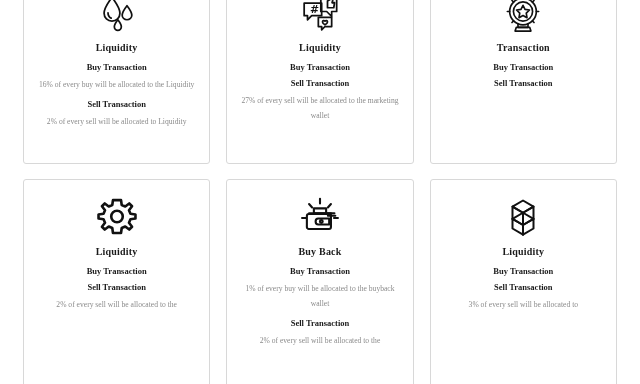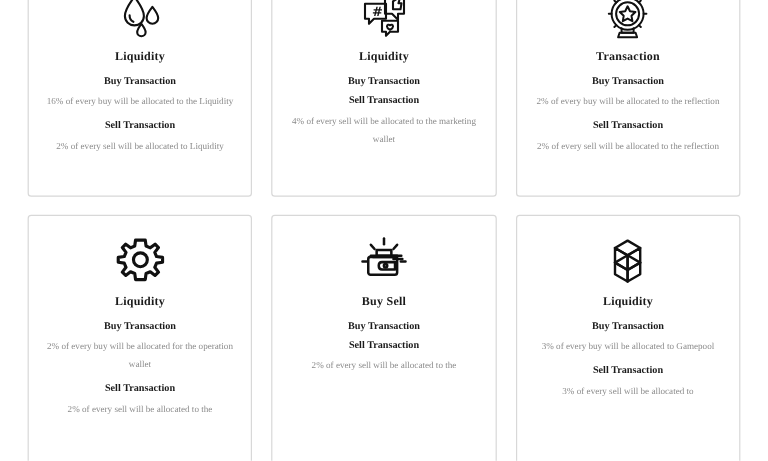--- a/index.html
+++ b/index.html
@@ -108,93 +108,90 @@
           <path d="M33 8.5 V16.5 M33 8.5 L37 6 L39.5 6.5 L38.5 10.5 H41.5 L40.5 16.5 H33"></path>
           <path d="M5 11 H26 V26 H14 L9 31 L9 26 H5 Z"></path>
           <text x="12" y="23" font-family="DejaVu Sans, sans-serif" font-size="13" font-weight="bold" fill="#111" stroke="none">#</text>
           <path d="M22 28 H38 V39 H30 L26 43 L26 39 H22 Z"></path>
           <path d="M30 32.5 C28.9 31.4 27 32 27 33.6 C27 35.2 30 37 30 37 C30 37 33 35.2 33 33.6 C33 32 31.1 31.4 30 32.5 Z"></path>
         </svg>
       </div>
       <div class="card-title">Liquidity</div>
       <div class="tx-label">Buy Transaction</div>
       <div class="tx-label">Sell Transaction</div>
-      <div class="tx-desc">4% of every sell will be allocated to the marketing wallet</div>
+      <div class="tx-desc">27% of every sell will be allocated to the marketing wallet</div>
     </div>
 
     <div class="card">
       <div class="icon-wrap">
         <svg width="40" height="40" viewBox="0 0 48 48" fill="none" stroke="#111" stroke-width="2" stroke-linecap="round" stroke-linejoin="round">
           <circle cx="24" cy="21" r="16"></circle>
           <circle cx="24" cy="21" r="11.5"></circle>
           <path d="M24 13.5 L26.4 18.4 L31.8 19.2 L27.9 23 L28.8 28.4 L24 25.8 L19.2 28.4 L20.1 23 L16.2 19.2 L21.6 18.4 Z"></path>
           <path d="M8 21 L5.2 21 M40 21 L42.8 21 M24 5 L24 2.4"></path>
           <path d="M12.7 9.7 L10.8 7.8 M35.3 9.7 L37.2 7.8 M12.7 32.3 L10.8 34.2 M35.3 32.3 L37.2 34.2"></path>
           <path d="M18 35.5 L18 40 H30 L30 35.5"></path>
           <path d="M14.5 44.5 H33.5 L32 40 H16 Z"></path>
         </svg>
       </div>
       <div class="card-title">Transaction</div>
       <div class="tx-label">Buy Transaction</div>
-      <div class="tx-desc">2% of every buy will be allocated to the reflection</div>
       <div class="tx-label">Sell Transaction</div>
-      <div class="tx-desc">2% of every sell will be allocated to the reflection</div>
     </div>
 
   </div>
 
   <div class="row row-2">
 
     <div class="card">
       <div class="icon-wrap">
         <svg width="42" height="42" viewBox="0 0 48 48" fill="none" stroke="#111" stroke-width="3" stroke-linecap="round" stroke-linejoin="round">
           <path d="M24 3.5 L28.6 3.5 L29.4 9.2 L33.4 10.9 L38 7.4 L41.2 10.6 L37.7 15.2 L39.4 19.2 L45.1 20 L45.1 24.6 L39.4 25.4 L37.7 29.4 L41.2 34 L38 37.2 L33.4 33.7 L29.4 35.4 L28.6 41.1 L24 41.1 L19.4 41.1 L18.6 35.4 L14.6 33.7 L10 37.2 L6.8 34 L10.3 29.4 L8.6 25.4 L2.9 24.6 L2.9 20 L8.6 19.2 L10.3 15.2 L6.8 10.6 L10 7.4 L14.6 10.9 L18.6 9.2 L19.4 3.5 Z"></path>
           <circle cx="24" cy="22.3" r="6.6"></circle>
         </svg>
       </div>
       <div class="card-title">Liquidity</div>
       <div class="tx-label">Buy Transaction</div>
-      <div class="tx-desc">2% of every buy will be allocated for the operation wallet</div>
       <div class="tx-label">Sell Transaction</div>
       <div class="tx-desc">2% of every sell will be allocated to the</div>
     </div>
 
     <div class="card">
       <div class="icon-wrap">
         <svg width="44" height="42" viewBox="0 0 48 48" fill="none" stroke="#111" stroke-width="2.4" stroke-linecap="round" stroke-linejoin="round">
           <path d="M24 2 V7.5"></path>
           <path d="M11.5 8 L15 12 M36.5 8 L33 12"></path>
           <path d="M3.5 24 H8 M44.5 24 H40"></path>
           <path d="M32 18.5 H40.5 M33 21.5 H41.5"></path>
           <path d="M17 13 H31 V18.5 H17 Z"></path>
           <path d="M11.5 18.5 H36.5 V19.5 H13.5"></path>
           <rect x="9" y="19.5" width="27.5" height="17" rx="2.2"></rect>
           <path d="M22 24.5 H34.5 V31.5 H22 C20 31.5 19 30 19 28 C19 26 20 24.5 22 24.5 Z"></path>
           <circle cx="25.5" cy="28" r="1.6"></circle>
         </svg>
       </div>
-      <div class="card-title">Buy Sell</div>
+      <div class="card-title">Buy Back</div>
       <div class="tx-label">Buy Transaction</div>
+      <div class="tx-desc">1% of every buy will be allocated to the buyback wallet</div>
       <div class="tx-label">Sell Transaction</div>
       <div class="tx-desc">2% of every sell will be allocated to the</div>
     </div>
 
     <div class="card">
       <div class="icon-wrap">
         <svg width="42" height="42" viewBox="0 0 48 48" fill="none" stroke="#111" stroke-width="2.3" stroke-linecap="round" stroke-linejoin="round">
           <path d="M24 4 L36 11 L24 18 L12 11 Z"></path>
           <path d="M12 11 L12 25 L24 32 L24 18 Z"></path>
           <path d="M36 11 L36 25 L24 32 L24 18 Z"></path>
           <path d="M12 25 L12 36 L24 43 L24 32 Z"></path>
           <path d="M36 25 L36 36 L24 43 L24 32 Z"></path>
           <path d="M12 25 L24 18 L36 25"></path>
         </svg>
       </div>
       <div class="card-title">Liquidity</div>
       <div class="tx-label">Buy Transaction</div>
-      <div class="tx-desc">3% of every buy will be allocated to Gamepool</div>
       <div class="tx-label">Sell Transaction</div>
       <div class="tx-desc">3% of every sell will be allocated to</div>
     </div>
 
   </div>
 
 </div>
 
 </body></html>

